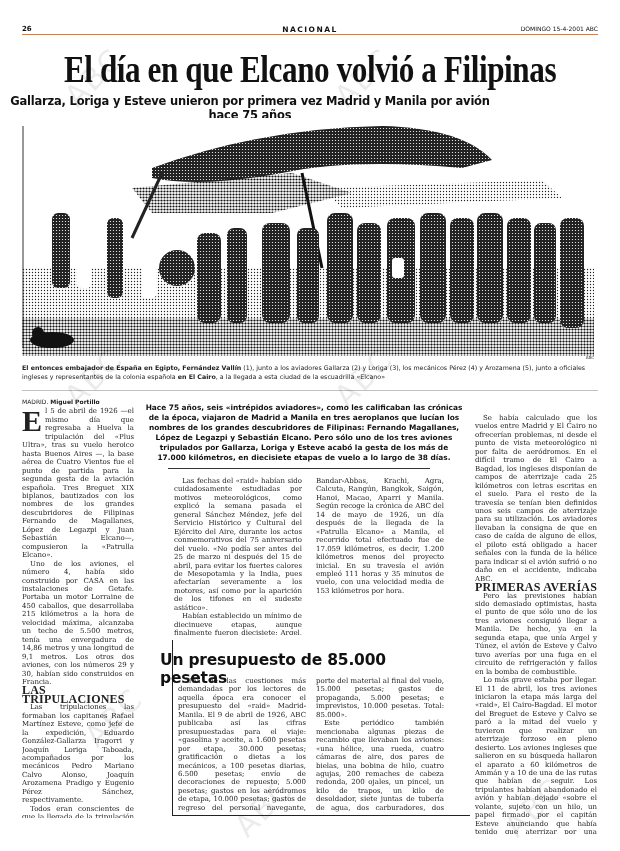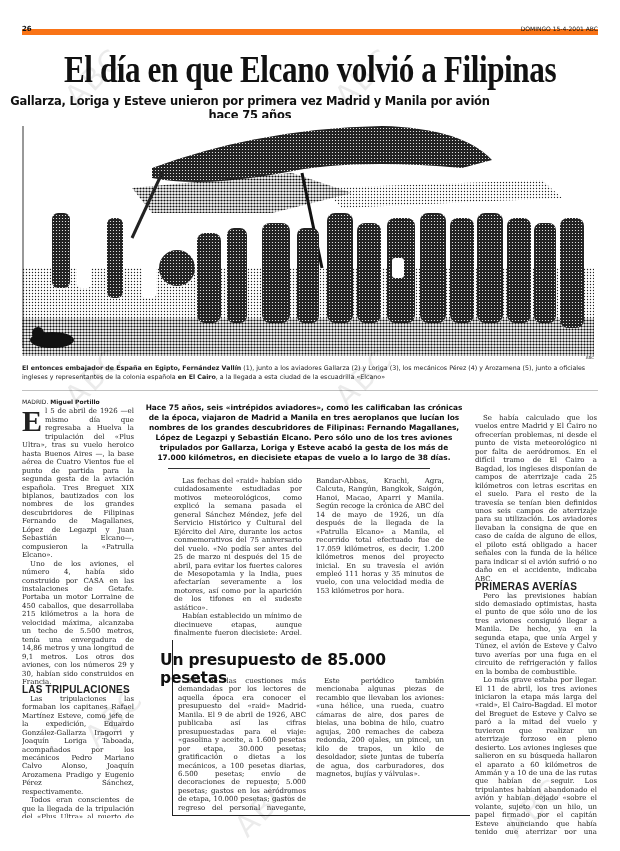--- a/index.html
+++ b/index.html
@@ -1,19 +1,19 @@
 <!DOCTYPE html>
 <html><head>
 <meta charset="utf-8">
 <style>
   * { box-sizing: border-box; margin: 0; padding: 0; }
   html, body { width: 620px; height: 851px; background: #fff; overflow: hidden; }
   body { position: relative; font-family: "DejaVu Serif", serif; color: #111; }
 
-  .folio { position: absolute; top: 25px; left: 22px; right: 22px; height: 10px; border-bottom: 6px solid #f97316; font-family: "DejaVu Sans", sans-serif; font-size: 7px; }
+  .folio { position: absolute; top: 25px; left: 22px; right: 22px; height: 10px; border-bottom: 1px solid #f97316; font-family: "DejaVu Sans", sans-serif; font-size: 7px; }
   .folio .pnum { position: absolute; left: 0; top: 0; font-weight: bold; }
   .folio .section { position: absolute; left: 0; right: 0; top: 0; text-align: center; font-weight: bold; letter-spacing: 1.5px; font-size: 7.5px; }
   .folio .date { position: absolute; right: 0; top: 0; font-size: 6px; }
 
   .headline { position: absolute; top: 48px; left: 0; width: 620px; text-align: center; font-family: "Liberation Serif", serif; font-weight: bold; font-size: 38px; letter-spacing: -0.5px; transform: scaleX(0.82); transform-origin: center; line-height: 42px; }
   .subhead { position: absolute; top: 94px; left: 0; width: 500px; text-align: center; font-family: "DejaVu Sans", sans-serif; font-weight: bold; font-size: 11.5px; letter-spacing: -0.2px; }
 
   .photo { position: absolute; top: 118px; left: 22px; width: 572px; height: 238px; overflow: hidden; background: #fff; }
   .photo svg { width: 100%; height: 100%; display: block; }
   .credit { position: absolute; top: 355px; right: 26px; font-family: "DejaVu Sans", sans-serif; font-size: 4px; color: #333; }
@@ -21,35 +21,36 @@
   .caption { position: absolute; top: 364px; left: 22px; width: 570px; font-family: "DejaVu Sans", sans-serif; font-size: 6.3px; line-height: 8.5px; color: #222; }
   .caption b { font-weight: bold; }
   .rule-thin { position: absolute; height: 1px; background: #333; }
 
   .col { position: absolute; font-family: "DejaVu Serif", serif; font-size: 7px; line-height: 8.45px; text-align: justify; color: #222; overflow: hidden; }
   .col p { text-indent: 8px; margin: 0; }
   .col p.noind { text-indent: 0; }
   .byline { font-family: "DejaVu Sans", sans-serif; font-size: 6px; margin-bottom: 1px; }
   .byline b { font-weight: bold; }
   .dropcap { float: left; font-family: "Liberation Serif", serif; font-weight: bold; font-size: 30px; line-height: 25px; margin: 1px 3px 0 0; }
-  .subtitle { font-family: Liberation Sans, sans-serif; font-weight: bold; font-size: 10px; margin: 6px 0 2px 0; text-indent: 0 !important; letter-spacing: 0.2px; }
+  .subtitle { font-family: Liberation Serif, serif; font-weight: bold; font-size: 12px; margin: 6px 0 2px 0; text-indent: 0 !important; letter-spacing: 0.2px; }
 
   .lead { position: absolute; top: 403px; left: 145px; width: 318px; font-family: "DejaVu Sans", sans-serif; font-weight: bold; font-size: 7.4px; line-height: 10px; color: #111; text-align: center; }
 
   .box-title { position: absolute; top: 651px; left: 160px; width: 290px; text-align: left; font-family: "DejaVu Sans", sans-serif; font-weight: bold; font-size: 15.5px; letter-spacing: -0.2px; }
   .box-left { position: absolute; top: 640px; left: 172px; width: 1px; height: 175px; background: #222; }
   .box-bottom { position: absolute; top: 815px; left: 172px; width: 298px; height: 1px; background: #222; }
 
   .watermark { position: absolute; font-family: "DejaVu Sans", sans-serif; font-size: 30px; color: rgba(0,0,0,0.08); transform: rotate(-45deg); pointer-events: none; letter-spacing: 2px; }
 </style>
 </head>
 <body>
 
 <div class="folio">
   <span class="pnum">26</span>
+  <span class="section">NACIONAL</span>
   <span class="date">DOMINGO 15-4-2001 ABC</span>
 </div>
 
 <div class="headline">El día en que Elcano volvió a Filipinas</div>
 <div class="subhead">Gallarza, Loriga y Esteve unieron por primera vez Madrid y Manila por avión hace 75 años</div>
 
 <div class="photo">
   <svg viewBox="0 0 572 238" preserveAspectRatio="none">
     <defs>
       <pattern id="ht" width="3" height="3" patternUnits="userSpaceOnUse">
@@ -134,20 +135,21 @@
   <p class="noind">Bandar-Abbas, Krachi, Agra, Calcuta, Rangún, Bangkok, Saigón, Hanoi, Macao, Aparri y Manila. Según recoge la crónica de ABC del 14 de mayo de 1926, un día después de la llegada de la «Patrulla Elcano» a Manila, el recorrido total efectuado fue de 17.059 kilómetros, es decir, 1.200 kilómetros menos del proyecto inicial. En su travesía el avión empleó 111 horas y 35 minutos de vuelo, con una velocidad media de 153 kilómetros por hora.</p>
 </div>
 
 <div class="box-left"></div>
 <div class="box-bottom"></div>
 <div class="box-title">Un presupuesto de 85.000 pesetas</div>
 <div class="col" style="top:677px;left:178px;width:128px;height:135px;">
   <p>Una de las cuestiones más demandadas por los lectores de aquella época era conocer el presupuesto del «raid» Madrid-Manila. El 9 de abril de 1926, ABC publicaba así las cifras presupuestadas para el viaje: «gasolina y aceite, a 1.600 pesetas por etapa, 30.000 pesetas; gratificación o dietas a los mecánicos, a 100 pesetas diarias, 6.500 pesetas; envío de decoraciones de repuesto, 5.000 pesetas; gastos en los aeródromos de etapa, 10.000 pesetas; gastos de regreso del personal navegante, 8.000 pesetas; embalaje y trans-</p>
 </div>
 <div class="col" style="top:677px;left:316px;width:128px;height:135px;">
+  <p class="noind">porte del material al final del vuelo, 15.000 pesetas; gastos de propaganda, 5.000 pesetas; e imprevistos, 10.000 pesetas. Total: 85.000».</p>
   <p>Este periódico también mencionaba algunas piezas de recambio que llevaban los aviones: «una hélice, una rueda, cuatro cámaras de aire, dos pares de bielas, una bobina de hilo, cuatro agujas, 200 remaches de cabeza redonda, 200 ojales, un pincel, un kilo de trapos, un kilo de desoldador, siete juntas de tubería de agua, dos carburadores, dos magnetos, bujías y válvulas».</p>
 </div>
 
 <div class="col" style="top:414px;left:475px;width:122px;height:420px;">
   <p>Se había calculado que los vuelos entre Madrid y El Cairo no ofrecerían problemas, ni desde el punto de vista meteorológico ni por falta de aeródromos. En el difícil tramo de El Cairo a Bagdad, los ingleses disponían de campos de aterrizaje cada 25 kilómetros con letras escritas en el suelo. Para el resto de la travesía se tenían bien definidos unos seis campos de aterrizaje para su utilización. Los aviadores llevaban la consigna de que en caso de caída de alguno de ellos, el piloto está obligado a hacer señales con la funda de la hélice para indicar si el avión sufrió o no daño en el accidente, indicaba ABC.</p>
   <p class="subtitle">PRIMERAS AVERÍAS</p>
   <p>Pero las previsiones habían sido demasiado optimistas, hasta el punto de que sólo uno de los tres aviones consiguió llegar a Manila. De hecho, ya en la segunda etapa, que unía Argel y Túnez, el avión de Esteve y Calvo tuvo averías por una fuga en el circuito de refrigeración y fallos en la bomba de combustible.</p>
   <p>Lo más grave estaba por llegar. El 11 de abril, los tres aviones iniciaron la etapa más larga del «raid», El Cairo-Bagdad. El motor del Breguet de Esteve y Calvo se paró a la mitad del vuelo y tuvieron que realizar un aterrizaje forzoso en pleno desierto. Los aviones ingleses que salieron en su búsqueda hallaron el aparato a 60 kilómetros de Ammán y a 10 de una de las rutas que habían de seguir. Los tripulantes habían abandonado el avión y habían dejado «sobre el volante, sujeto con un hilo, un papel firmado por el capitán Esteve anunciando que había tenido que aterrizar por una avería, que necesitaba el cambio de una pieza y que emprendía, con el mecánico, la marcha a Ammán con objeto de solicitar auxi-</p>
 </div>
 

